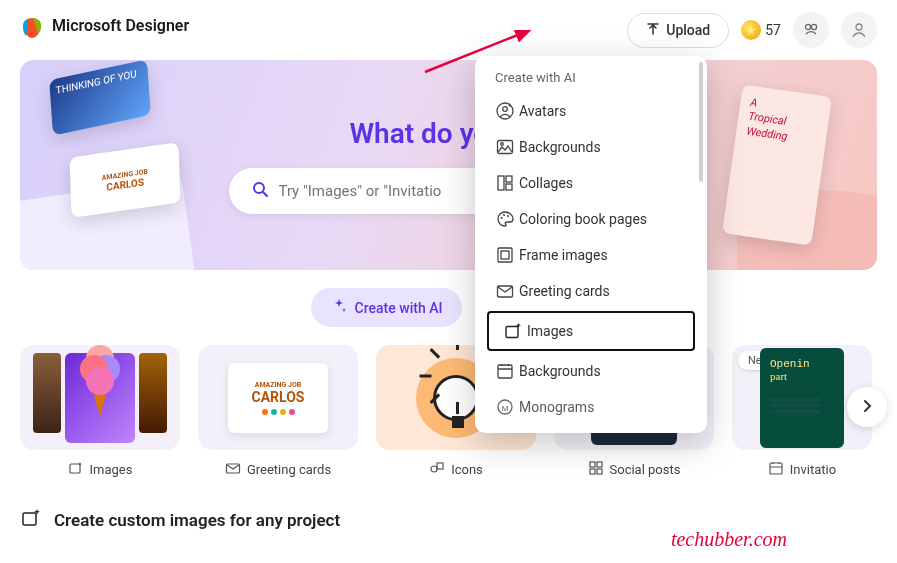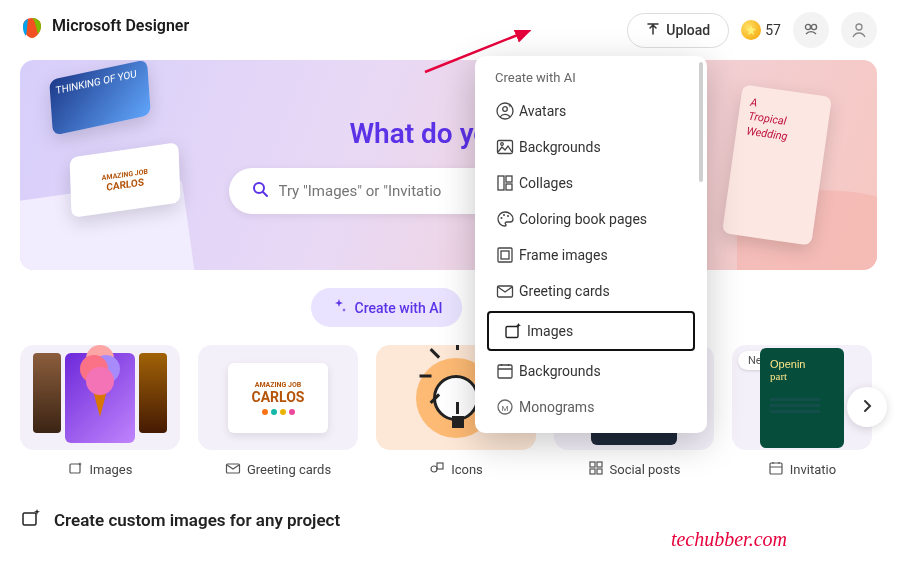--- a/index.html
+++ b/index.html
@@ -245,21 +245,21 @@
             <rect x="9" y="9" width="5" height="5" fill="none" stroke="#555" stroke-width="1.2"></rect>
           </svg></span>
       <span>Social posts</span>
     </div>
   </div>
 
   <div class="cat" style="width:140px">
     <div class="thumb" style="width:140px">
       <span class="new-badge">New</span>
       <div class="th-inv">
-        <div style="font-family:Liberation Sans, sans-serif;font-size:11px">Openin</div>
+        <div style="font-family:Liberation Mono, monospace;font-size:11px">Openin</div>
         <div style="font-family:serif;font-size:11px;margin-bottom:16px">part</div>
         <div class="ln"></div>
           <div class="ln"></div>
           <div class="ln"></div>
       </div>
     </div>
     <div class="cat-label">
       <span><svg class="mini-icon" viewBox="0 0 16 16">
             <rect x="2" y="3" width="12" height="11" rx="1" fill="none" stroke="#555" stroke-width="1.2"></rect>
             <path d="M2 7h12M5 2v2M11 2v2" stroke="#555" stroke-width="1.2"></path>

